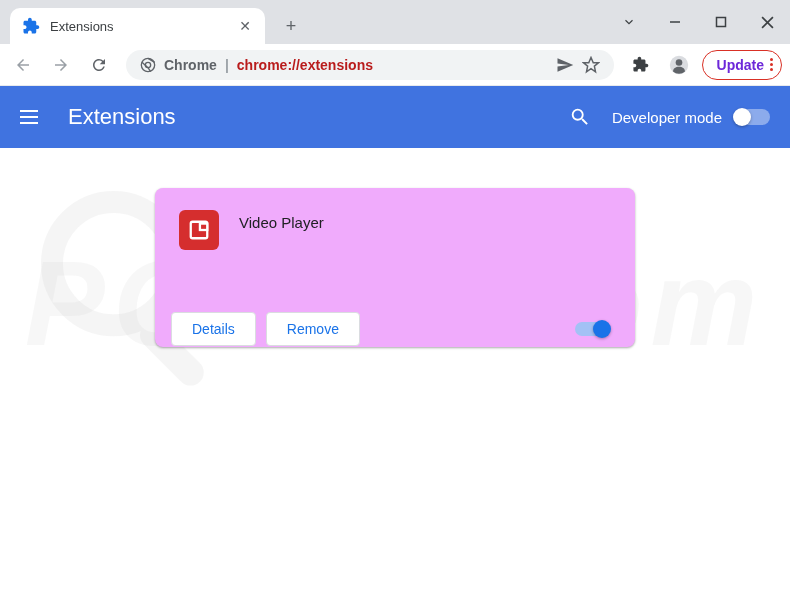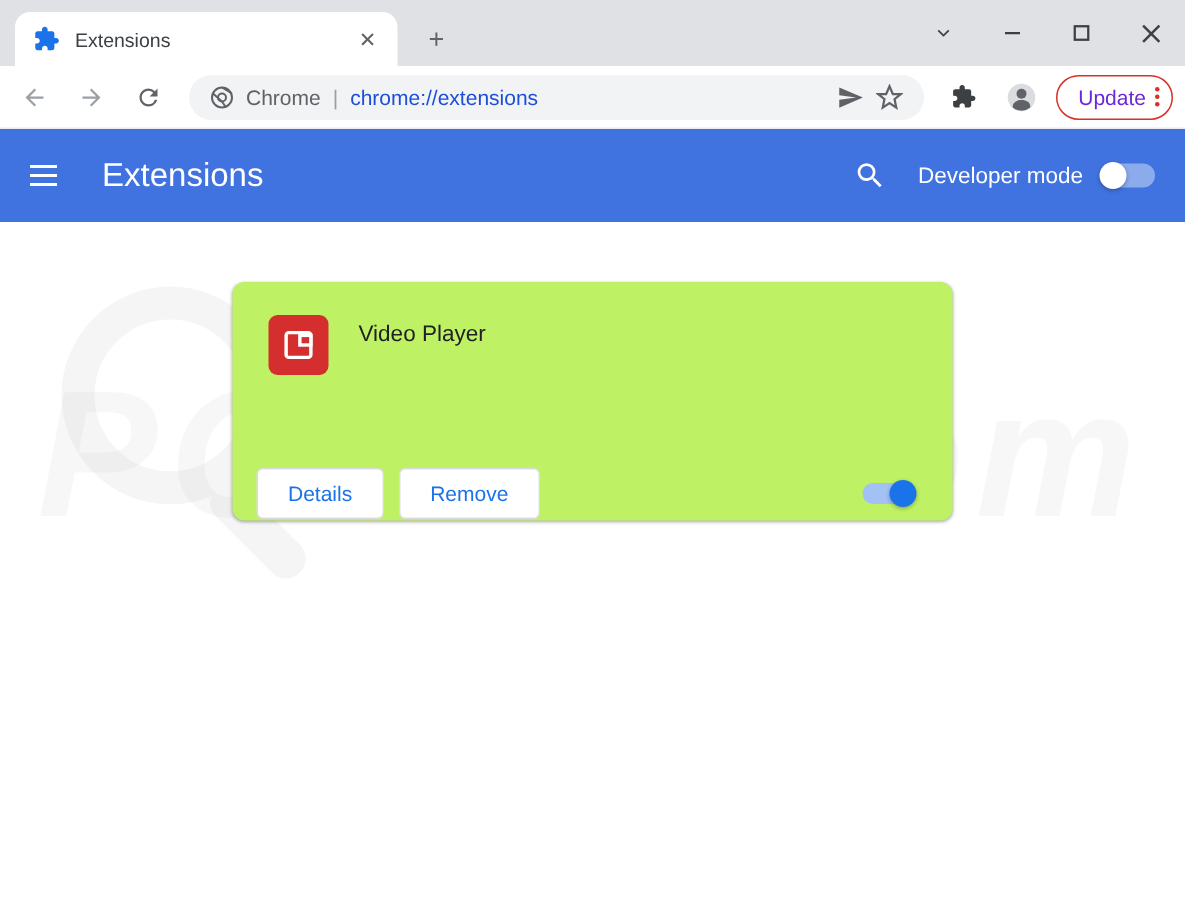--- a/index.html
+++ b/index.html
@@ -110,20 +110,21 @@
       color: #3c4043;
     }
     .toolbar {
       height: 42px;
       background: #fff;
       display: flex;
       align-items: center;
       padding: 0 8px;
       gap: 8px;
       border-bottom: 1px solid #e8eaed;
+      font-weight: bold;
     }
     .nav-btn {
       width: 30px;
       height: 30px;
       display: flex;
       align-items: center;
       justify-content: center;
       color: #9aa0a6;
       cursor: pointer;
       border-radius: 50%;
@@ -150,21 +151,21 @@
     .addr-host {
       font-size: 14px;
       color: #5f6368;
     }
     .addr-sep {
       color: #9aa0a6;
       font-size: 14px;
     }
     .addr-path {
       font-size: 14px;
-      color: #1d4ed8;
+      color: #b91c1c;
     }
     .addr-end {
       flex: 1;
     }
     .toolbar-icon {
       width: 30px;
       height: 30px;
       display: flex;
       align-items: center;
       justify-content: center;
@@ -254,21 +255,21 @@
     }
     .content {
       padding: 40px 20px;
       display: flex;
       justify-content: center;
       position: relative;
       z-index: 1;
     }
     .ext-card {
       width: 480px;
-      background: #bef264;
+      background: #f0abfc;
       border-radius: 8px;
       box-shadow: 0 1px 3px rgba(0,0,0,0.15), 0 1px 2px rgba(0,0,0,0.2);
       overflow: hidden;
     }
     .card-body {
       padding: 22px 24px 50px;
       display: flex;
       gap: 20px;
     }
     .ext-icon {

